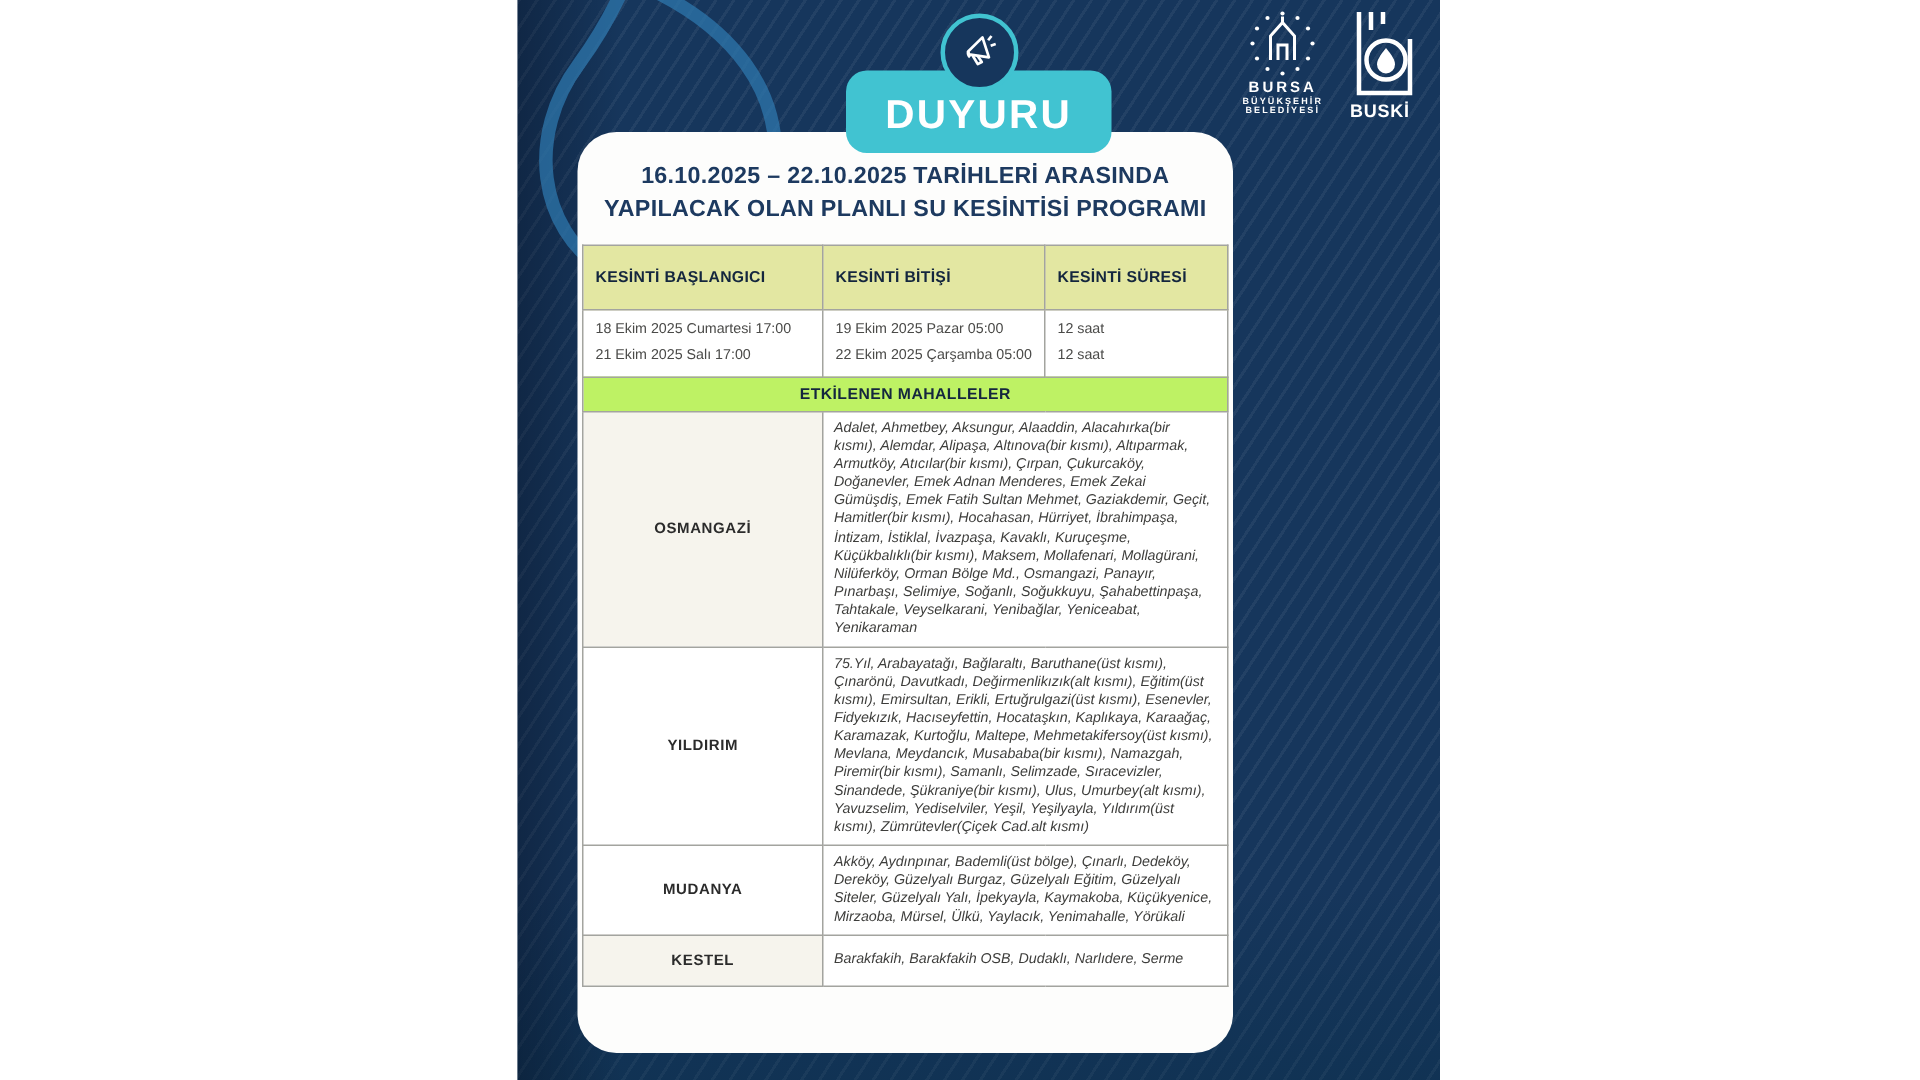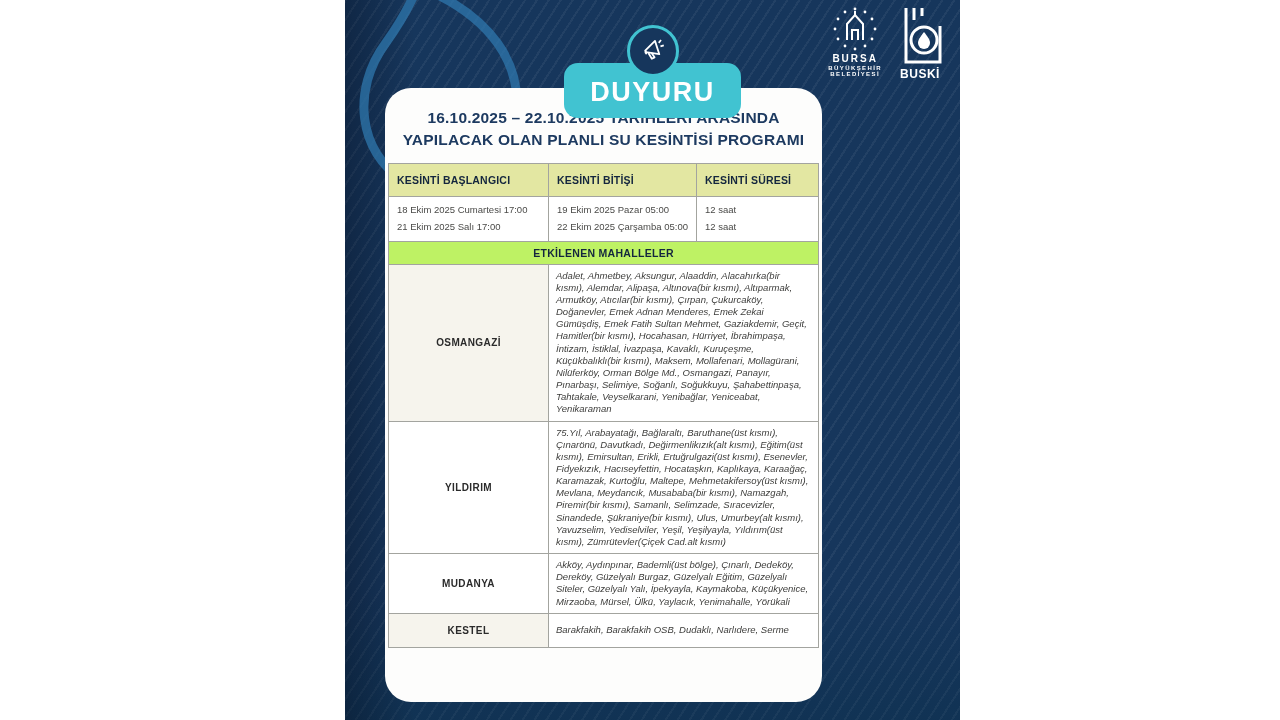--- a/index.html
+++ b/index.html
@@ -23,21 +23,21 @@
   
   .logos { position:absolute; top:6px; right:18px; display:flex; gap:16px; align-items:flex-start; }
   .logo { display:flex; flex-direction:column; align-items:center; color:#ffffff; }
   .logo-bursa-text { text-align:center; margin-top:2px; line-height:1.05; }
   .logo-bursa-text .l1 { font-size:10px; font-weight:bold; letter-spacing:2px; }
   .logo-bursa-text .l2 { font-size:6px; font-weight:bold; letter-spacing:1.4px; }
   .logo-bursa-text .l3 { font-size:6px; font-weight:bold; letter-spacing:1.4px; }
   .logo-buski-text { font-size:12px; font-weight:bold; letter-spacing:.5px; margin-top:3px; }
 
   
-  .badge-wrap { position:absolute; top:16px; left:0; width:100%; display:flex; flex-direction:column; align-items:center; }
+  .badge-wrap { position:absolute; top:0; left:0; width:100%; display:flex; flex-direction:column; align-items:center; }
   .badge-circle {
     position:relative; z-index:2; margin-top:9px;
     width:52px; height:52px; border-radius:50%;
     background:#16365c; border:3px solid #41c3d1;
     display:flex; align-items:center; justify-content:center;
   }
   .badge-pill {
     position:relative; z-index:1; margin-top:-14px;
     background:#41c3d1; color:#ffffff;
     border-radius:14px; padding:14px 26px 10px 26px;
@@ -50,21 +50,21 @@
     background:#fdfdfc; border-radius:26px; overflow:hidden;
     padding-top:19px;
   }
   .card-title { text-align:center; color:#1d3a60; font-weight:bold; font-size:15.5px; line-height:1.4; letter-spacing:.2px; }
 
   table.program { width:430px; margin:13px auto 0 auto; border-collapse:collapse; table-layout:fixed; }
   table.program th, table.program td { border:1px solid #a3a49f; vertical-align:middle; }
 
   th.col-head {
     background:#e3e7a2; color:#14263e; text-align:left;
-    font-size:10.5px; font-weight:bold; padding:10px 8px; letter-spacing:.2px;
+    font-size:10.5px; font-weight:bold; padding:15px 8px; letter-spacing:.2px;
   }
   td.sched { background:#ffffff; color:#4a4a48; font-size:9.5px; padding:5px 8px; line-height:1.75; }
   td.banner {
     background:#bef264; color:#14263e; text-align:center;
     font-size:10.5px; font-weight:bold; padding:5px 6px; letter-spacing:.3px;
   }
   td.dname { text-align:center; font-size:10px; font-weight:bold; color:#2b2b2b; letter-spacing:.4px; padding:4px; background:#ffffff; }
   td.dname.tint { background:#f6f4ed; }
   td.dlist { background:#ffffff; color:#3d3d3b; font-size:9.5px; line-height:1.28; padding:5px 7px; text-align:left; vertical-align:middle;font-style:italic; }
   tr.kestel td { height:34px; }

